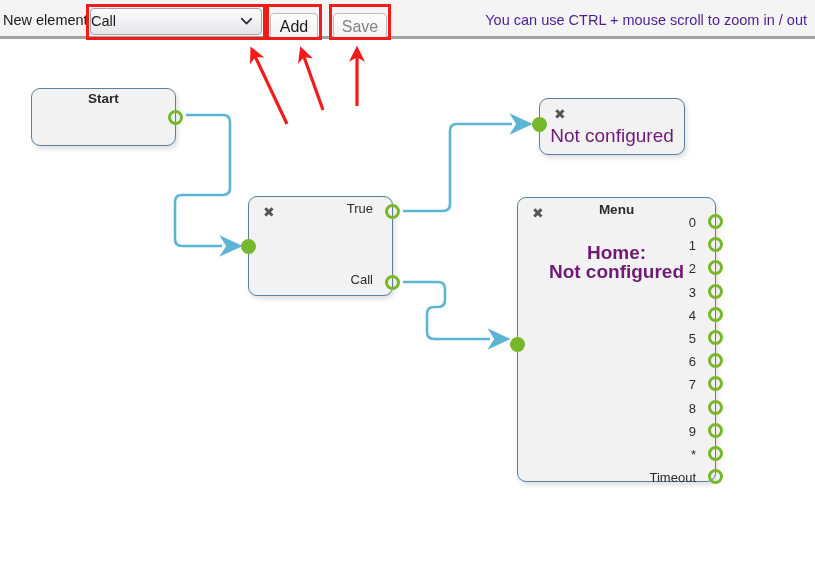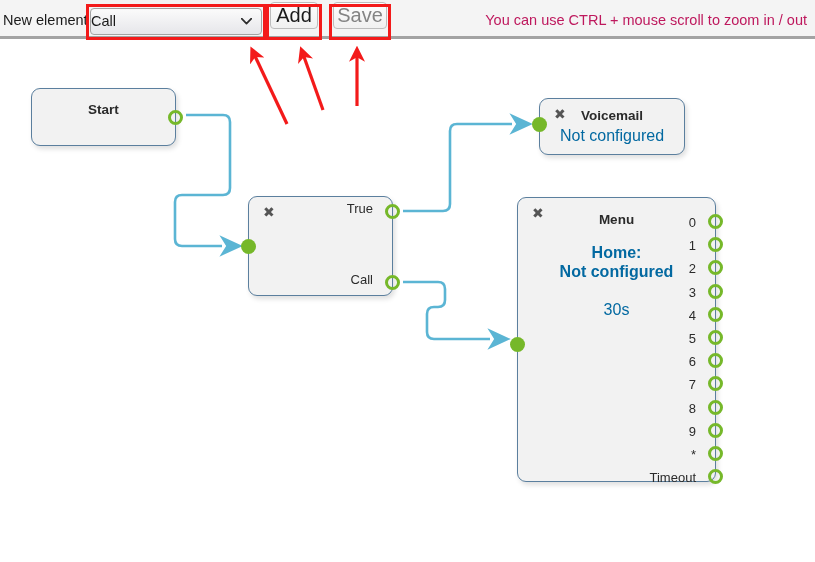--- a/index.html
+++ b/index.html
@@ -46,39 +46,39 @@
     line-height: 25px;
     cursor: pointer;
   }
   #element-select .chev {
     position: absolute;
     right: 9px; top: 9px;
     width: 11px; height: 7px;
   }
   .btn {
     position: absolute;
-    top: 2px;
+    top: 13px;
     height: 27px;
     box-sizing: border-box;
     border: 1px solid #bdbdbd;
     border-radius: 4px;
     background: linear-gradient(#fdfdfd, #f1f1f1);
-    font-size: 20px;
+    font-size: 16px;
     line-height: 25px;
     text-align: center;
     cursor: pointer;
   }
   #add-button { left: 270px; width: 48px; color: #1a1a1a; }
   #save-button { left: 333px; width: 54px; color: #848484; }
 
   #zoom-hint {
     position: absolute;
     right: 8px; top: 12px;
     font-size: 14.5px;
-    color: #be185d;
+    color: #4c1d95;
     white-space: nowrap;
   }
 
   
   .hl {
     position: absolute;
     border: 3px solid #f31a1a;
     box-sizing: border-box;
     pointer-events: none;
   }
@@ -116,22 +116,22 @@
     left: 0; right: 0;
     text-align: center;
     font-size: 13.5px;
     font-weight: bold;
     color: #2b2b2b;
   }
   .node-sub {
     position: absolute;
     left: 0; right: 0;
     text-align: center;
-    font-size: 16px;
-    color: #0369a1;
+    font-size: 19px;
+    color: #701a75;
     line-height: 19px;
   }
   .close-icon {
     position: absolute;
     left: 14px; top: 9px;
     width: 13px; height: 13px;
     color: #555;
     font-size: 14px;
     line-height: 13px;
     cursor: pointer;
@@ -157,34 +157,34 @@
     background: transparent;
   }
   .port-in {
     width: 15px; height: 15px;
     background: #76b82a;
     border: none;
   }
 
   
   #node-start { left: 31px; top: 45px; width: 145px; height: 58px; }
-  #node-start .node-title { top: 13px; }
+  #node-start .node-title { top: 2px; }
 
   
   #node-timecond { left: 248px; top: 153px; width: 145px; height: 100px; }
   #node-timecond .node-title { top: 45px; }
 
   
   #node-voicemail { left: 539px; top: 55px; width: 146px; height: 57px; }
   #node-voicemail .node-title { top: 9px; }
   #node-voicemail .node-sub { top: 27px; }
 
   
   #node-menu { left: 517px; top: 154px; width: 199px; height: 285px; }
-  #node-menu .node-title { top: 14px; }
+  #node-menu .node-title { top: 4px; }
   #node-menu .menu-home { top: 45px; font-weight: bold; }
   #node-menu .menu-timeout { top: 102px; }
 </style>
 </head>
 <body>
 
 <div id="toolbar">
 
   <div id="new-element-label">New element</div>
 
@@ -236,36 +236,34 @@
     <div class="port port-out" style="right:-8px; top:7px;"></div>
 
     <div class="port-label" style="right:19px; top:75px;">Call</div>
     <div class="port port-out" style="right:-8px; top:78px;"></div>
 
     <div class="port port-in" style="left:-8px; top:42px;"></div>
   </div>
 
   <div class="node" id="node-voicemail">
     <div class="close-icon">✖</div>
-    <div class="node-title">Voicemail</div>
     <div class="node-sub">Not configured</div>
     <div class="port port-in" style="left:-8px; top:18px;"></div>
   </div>
 
   <div class="node" id="node-menu">
     <div class="close-icon">✖</div>
     <div class="node-title">Menu</div>
 
     <div class="node-sub menu-home">
       <div>Home:</div>
       <div>Not configured</div>
     </div>
 
     <div class="node-sub menu-timeout">
-      <div>30s</div>
     </div>
 
     <div class="port port-in" style="left:-8px; top:139px;"></div>
 
     <div id="menu-ports">
         <div class="port-label" style="right: 19px; top: 17px;">0</div>
         <div class="port port-out" style="right: -8px; top: 16px;"></div>
         <div class="port-label" style="right: 19px; top: 40.2px;">1</div>
         <div class="port port-out" style="right: -8px; top: 39.2px;"></div>
         <div class="port-label" style="right: 19px; top: 63.4px;">2</div>

